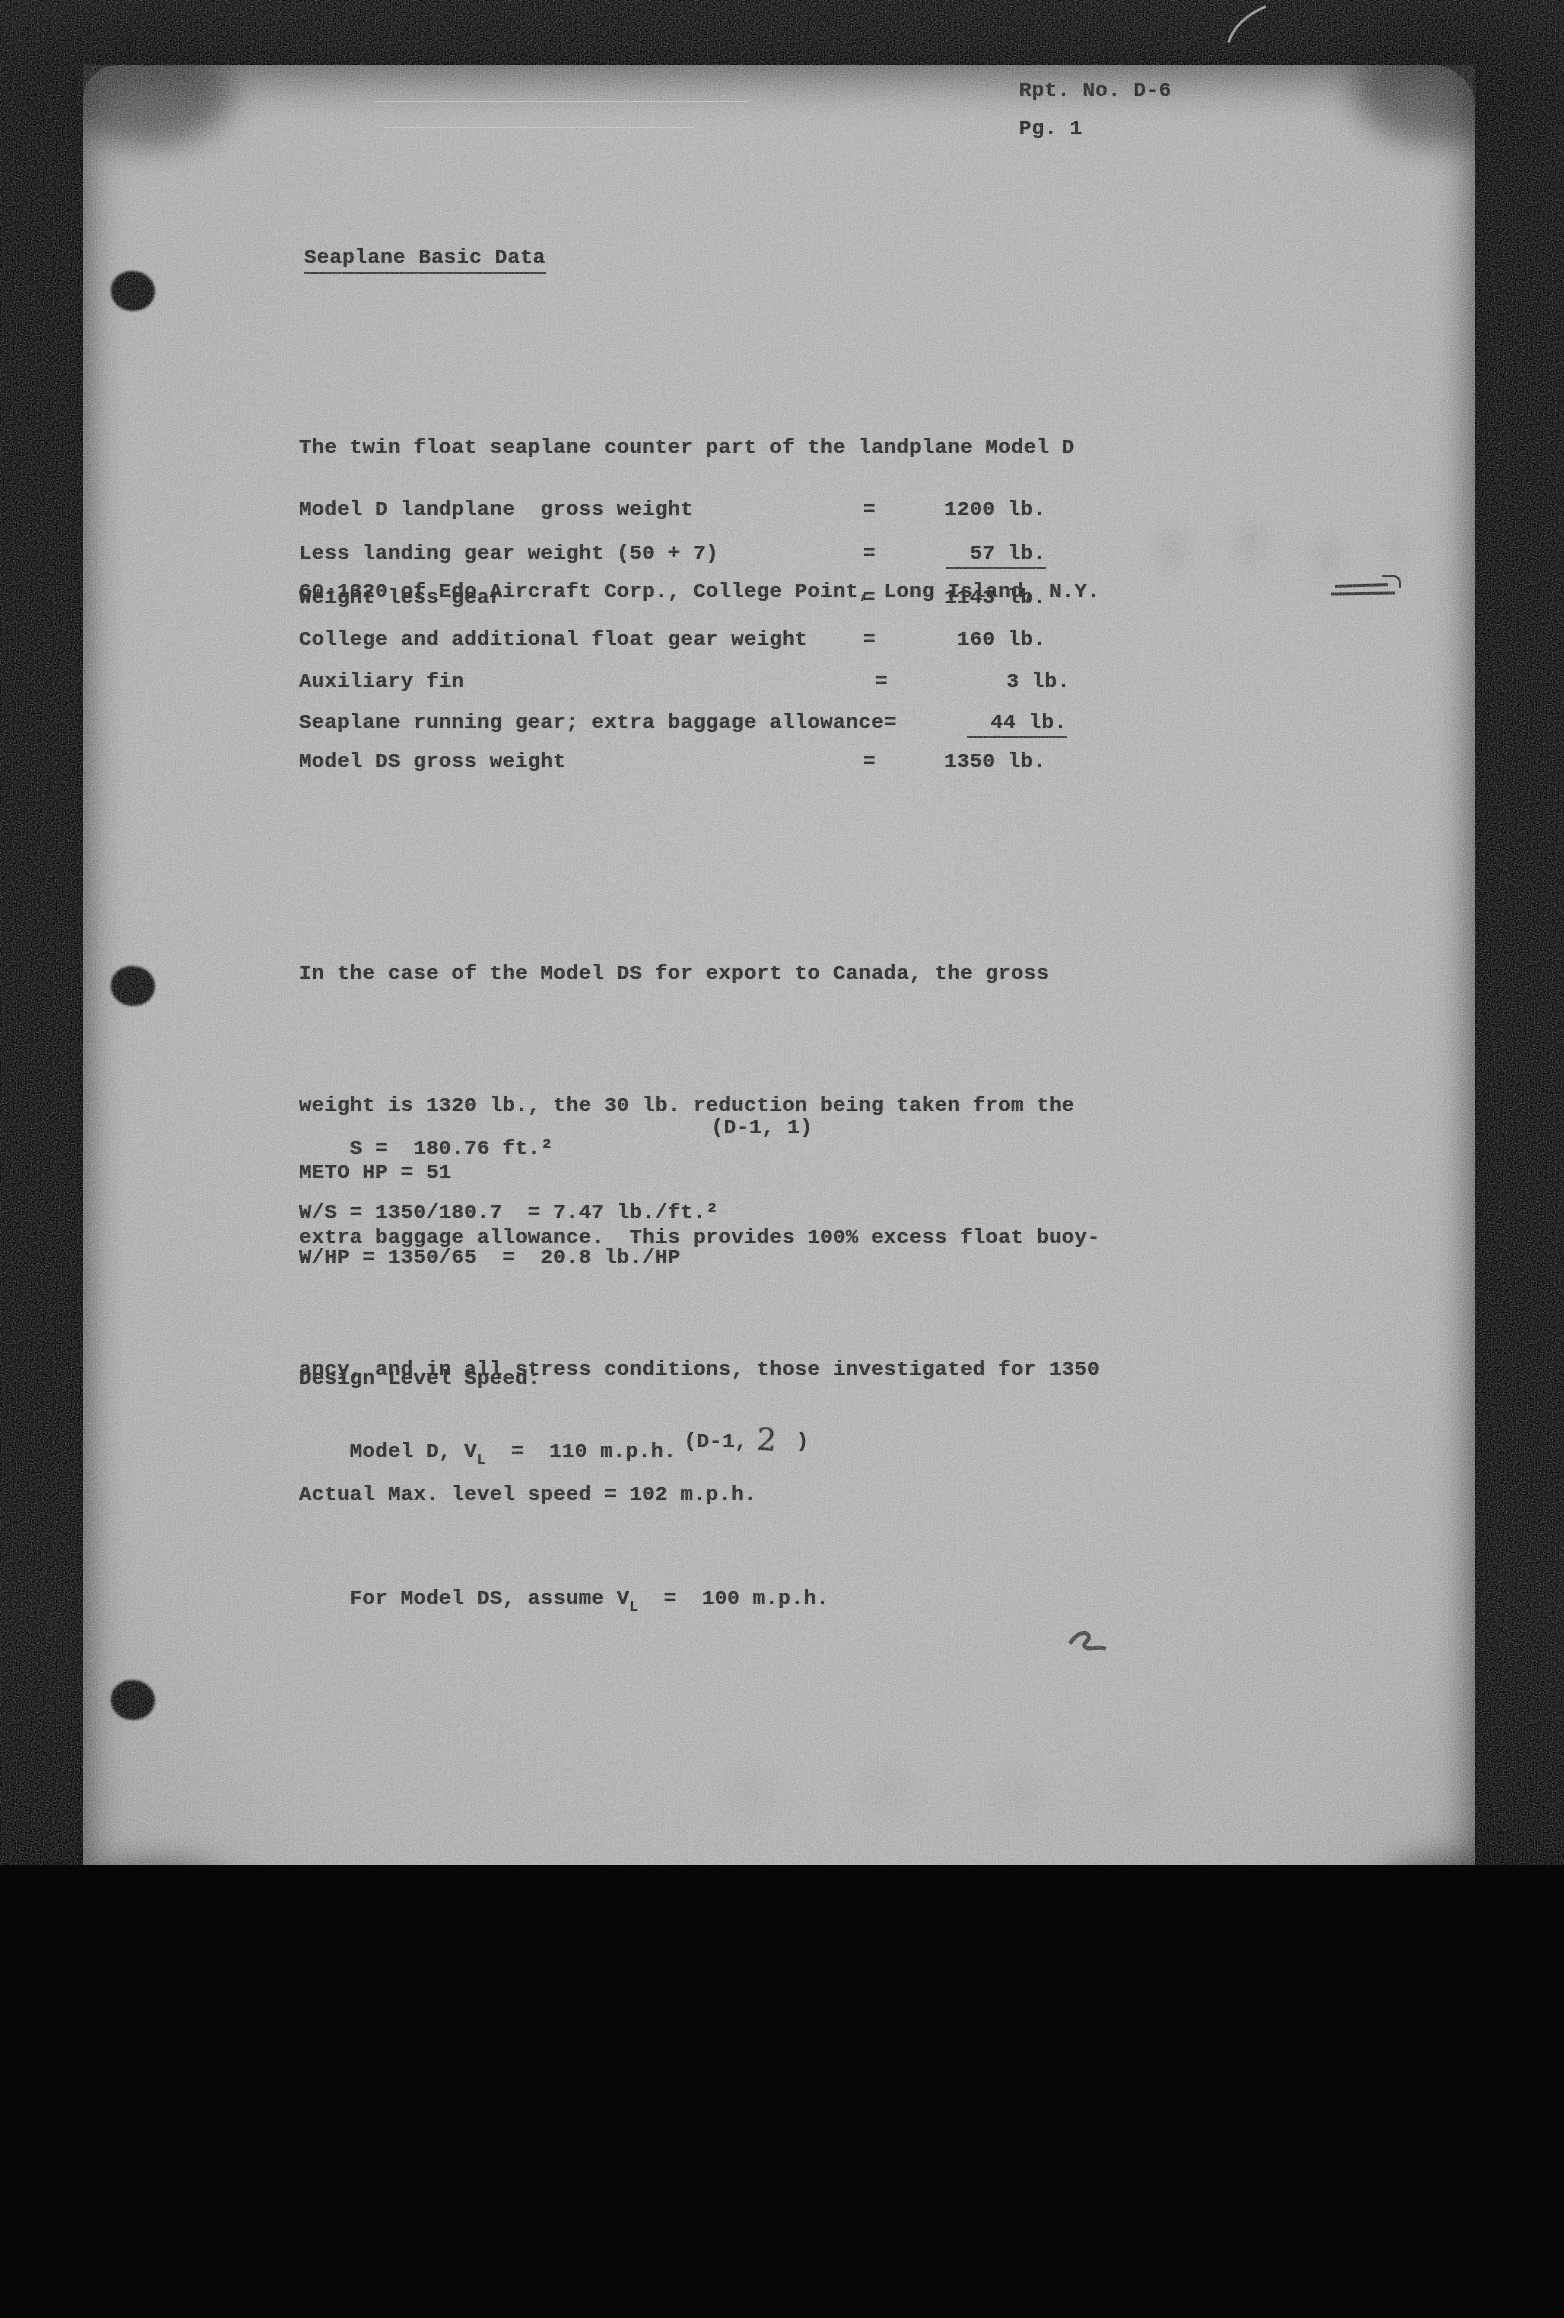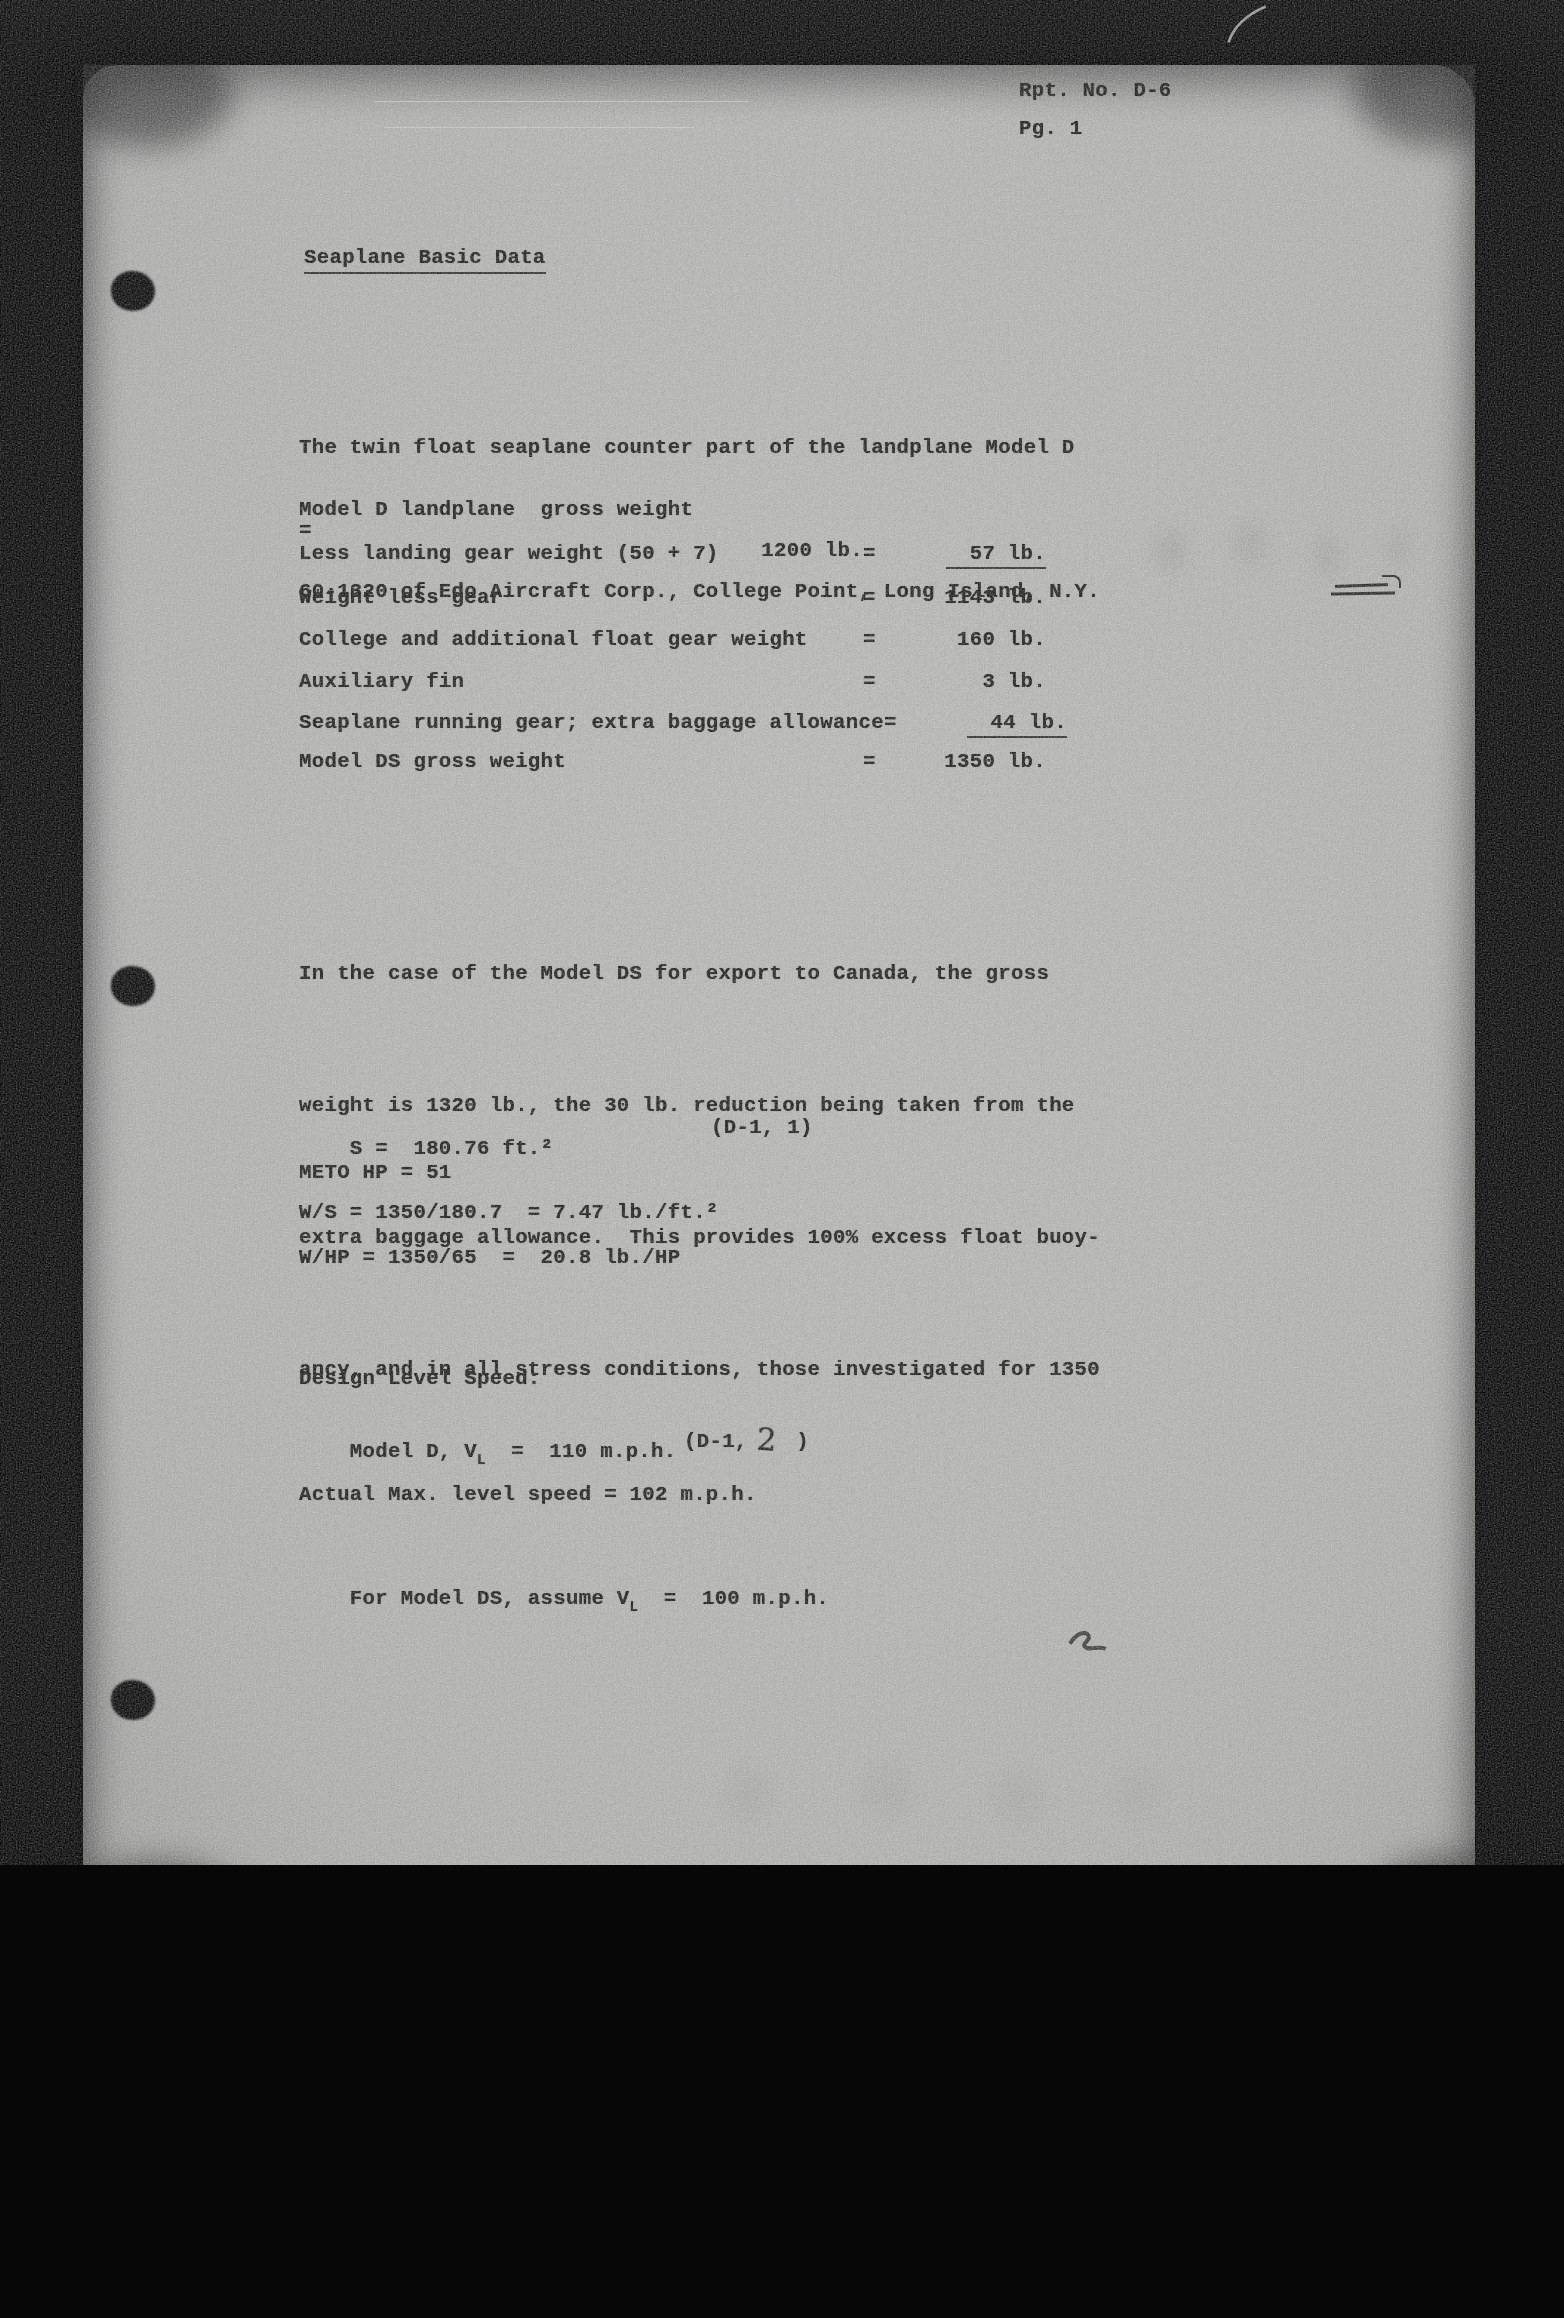--- a/index.html
+++ b/index.html
@@ -128,41 +128,41 @@
   <div class="t" style="left:1019px;top:81px;">Rpt. No. D-6</div>
   <div class="t" style="left:1019px;top:119px;">Pg. 1</div>
 
   <div class="t" id="doc-title" style="left:304px;top:248px;"><span>Seaplane Basic Data</span></div>
 
   <div class="t para" style="left:299px;top:328px;">
     <div>The twin float seaplane counter part of the landplane Model D</div>
     <div>60-1320 of Edo Aircraft Corp., College Point, Long Island, N.Y.</div>
   </div>
 
-  <div class="t trow" style="top:500px;flex-direction:column;">
+  <div class="t trow" style="top:500px;">
     <span class="lbl">Model D landplane  gross weight</span>
     <span class="eq">=</span>
     <span class="val"><span class="inner">1200 lb.</span></span>
   </div>
   <div class="t trow" style="top:544px;">
     <span class="lbl">Less landing gear weight (50 + 7)</span>
     <span class="eq">=</span>
     <span class="val"><span class="inner u">57 lb.</span></span>
   </div>
   <div class="t trow" style="top:588px;">
     <span class="lbl">Weight less gear</span>
     <span class="eq">=</span>
     <span class="val"><span class="inner">1143 lb.</span></span>
   </div>
   <div class="t trow" style="top:630px;">
     <span class="lbl">College and additional float gear weight</span>
     <span class="eq">=</span>
     <span class="val"><span class="inner">160 lb.</span></span>
   </div>
-  <div class="t trow" style="top:672px;">
+  <div class="t trow" style="top:672px;gap:12px;">
     <span class="lbl">Auxiliary fin</span>
     <span class="eq">=</span>
     <span class="val"><span class="inner">3 lb.</span></span>
   </div>
   <div class="t trow" style="top:713px;">
     <span class="lbl">Seaplane running gear; extra baggage allowance</span>
     <span class="eq">=</span>
     <span class="val"><span class="inner u">44 lb.</span></span>
   </div>
   <div class="t trow" style="top:752px;">

